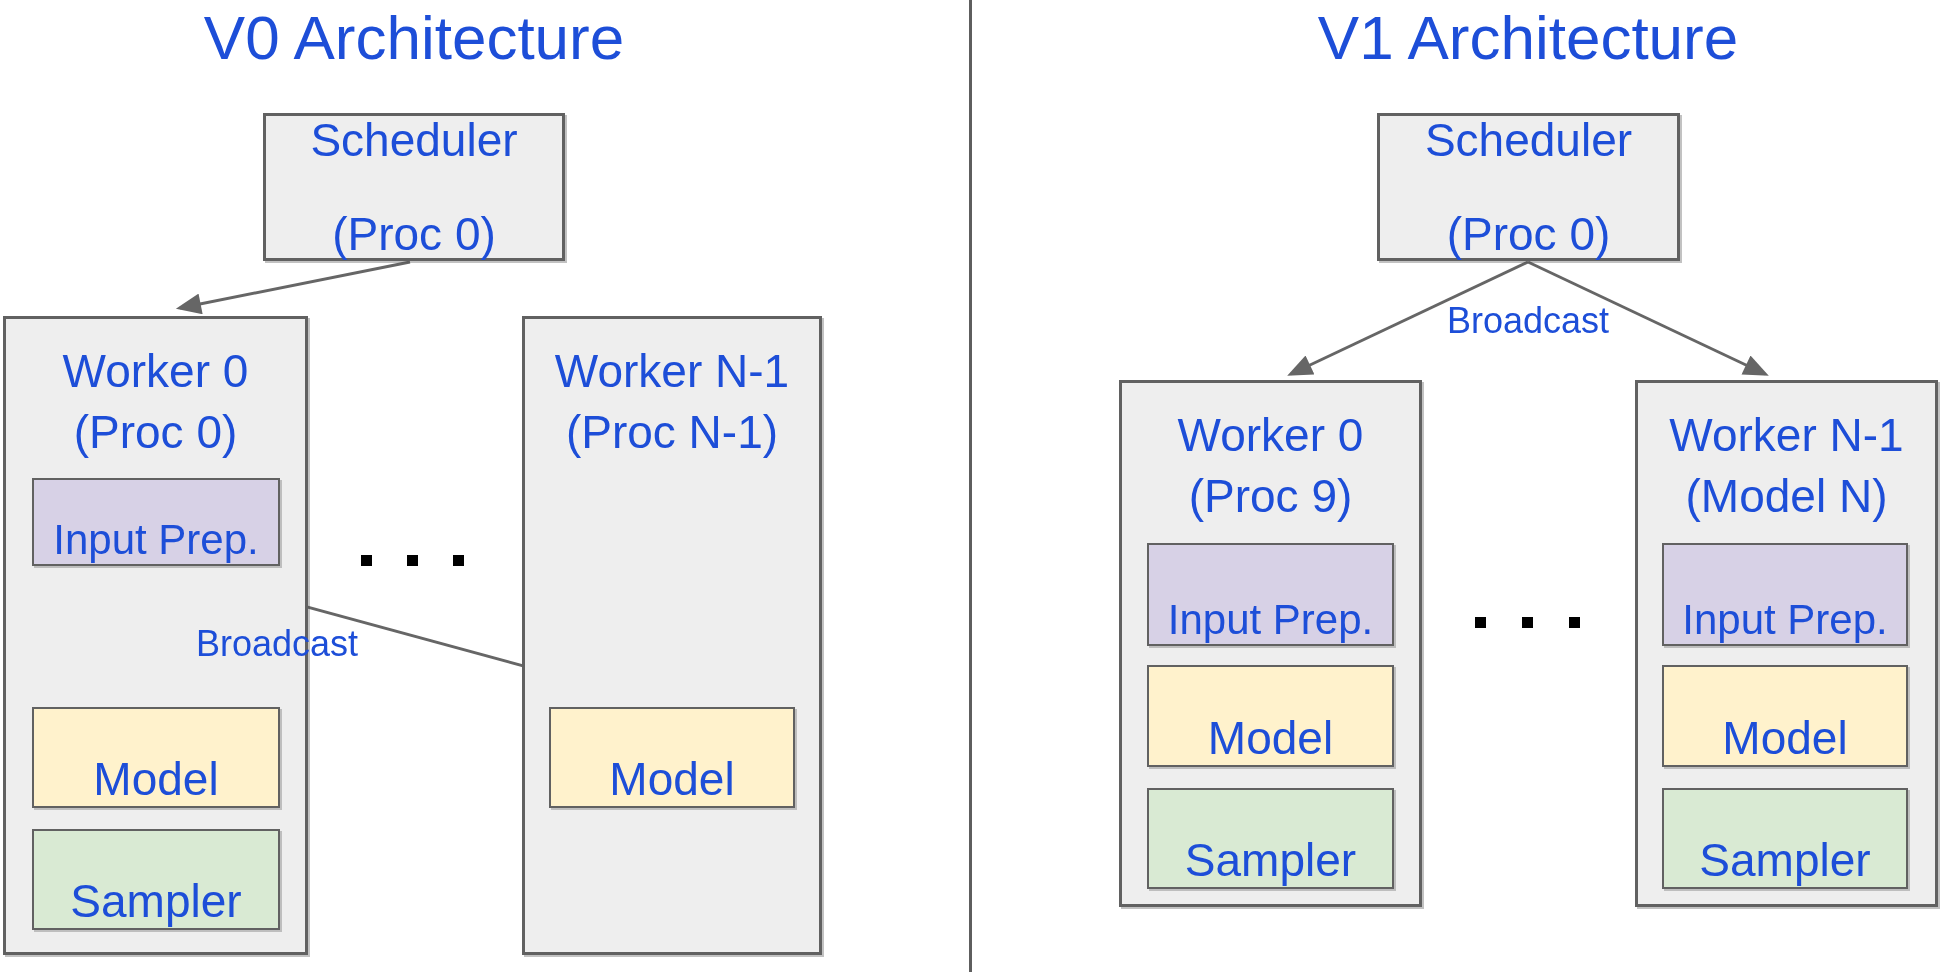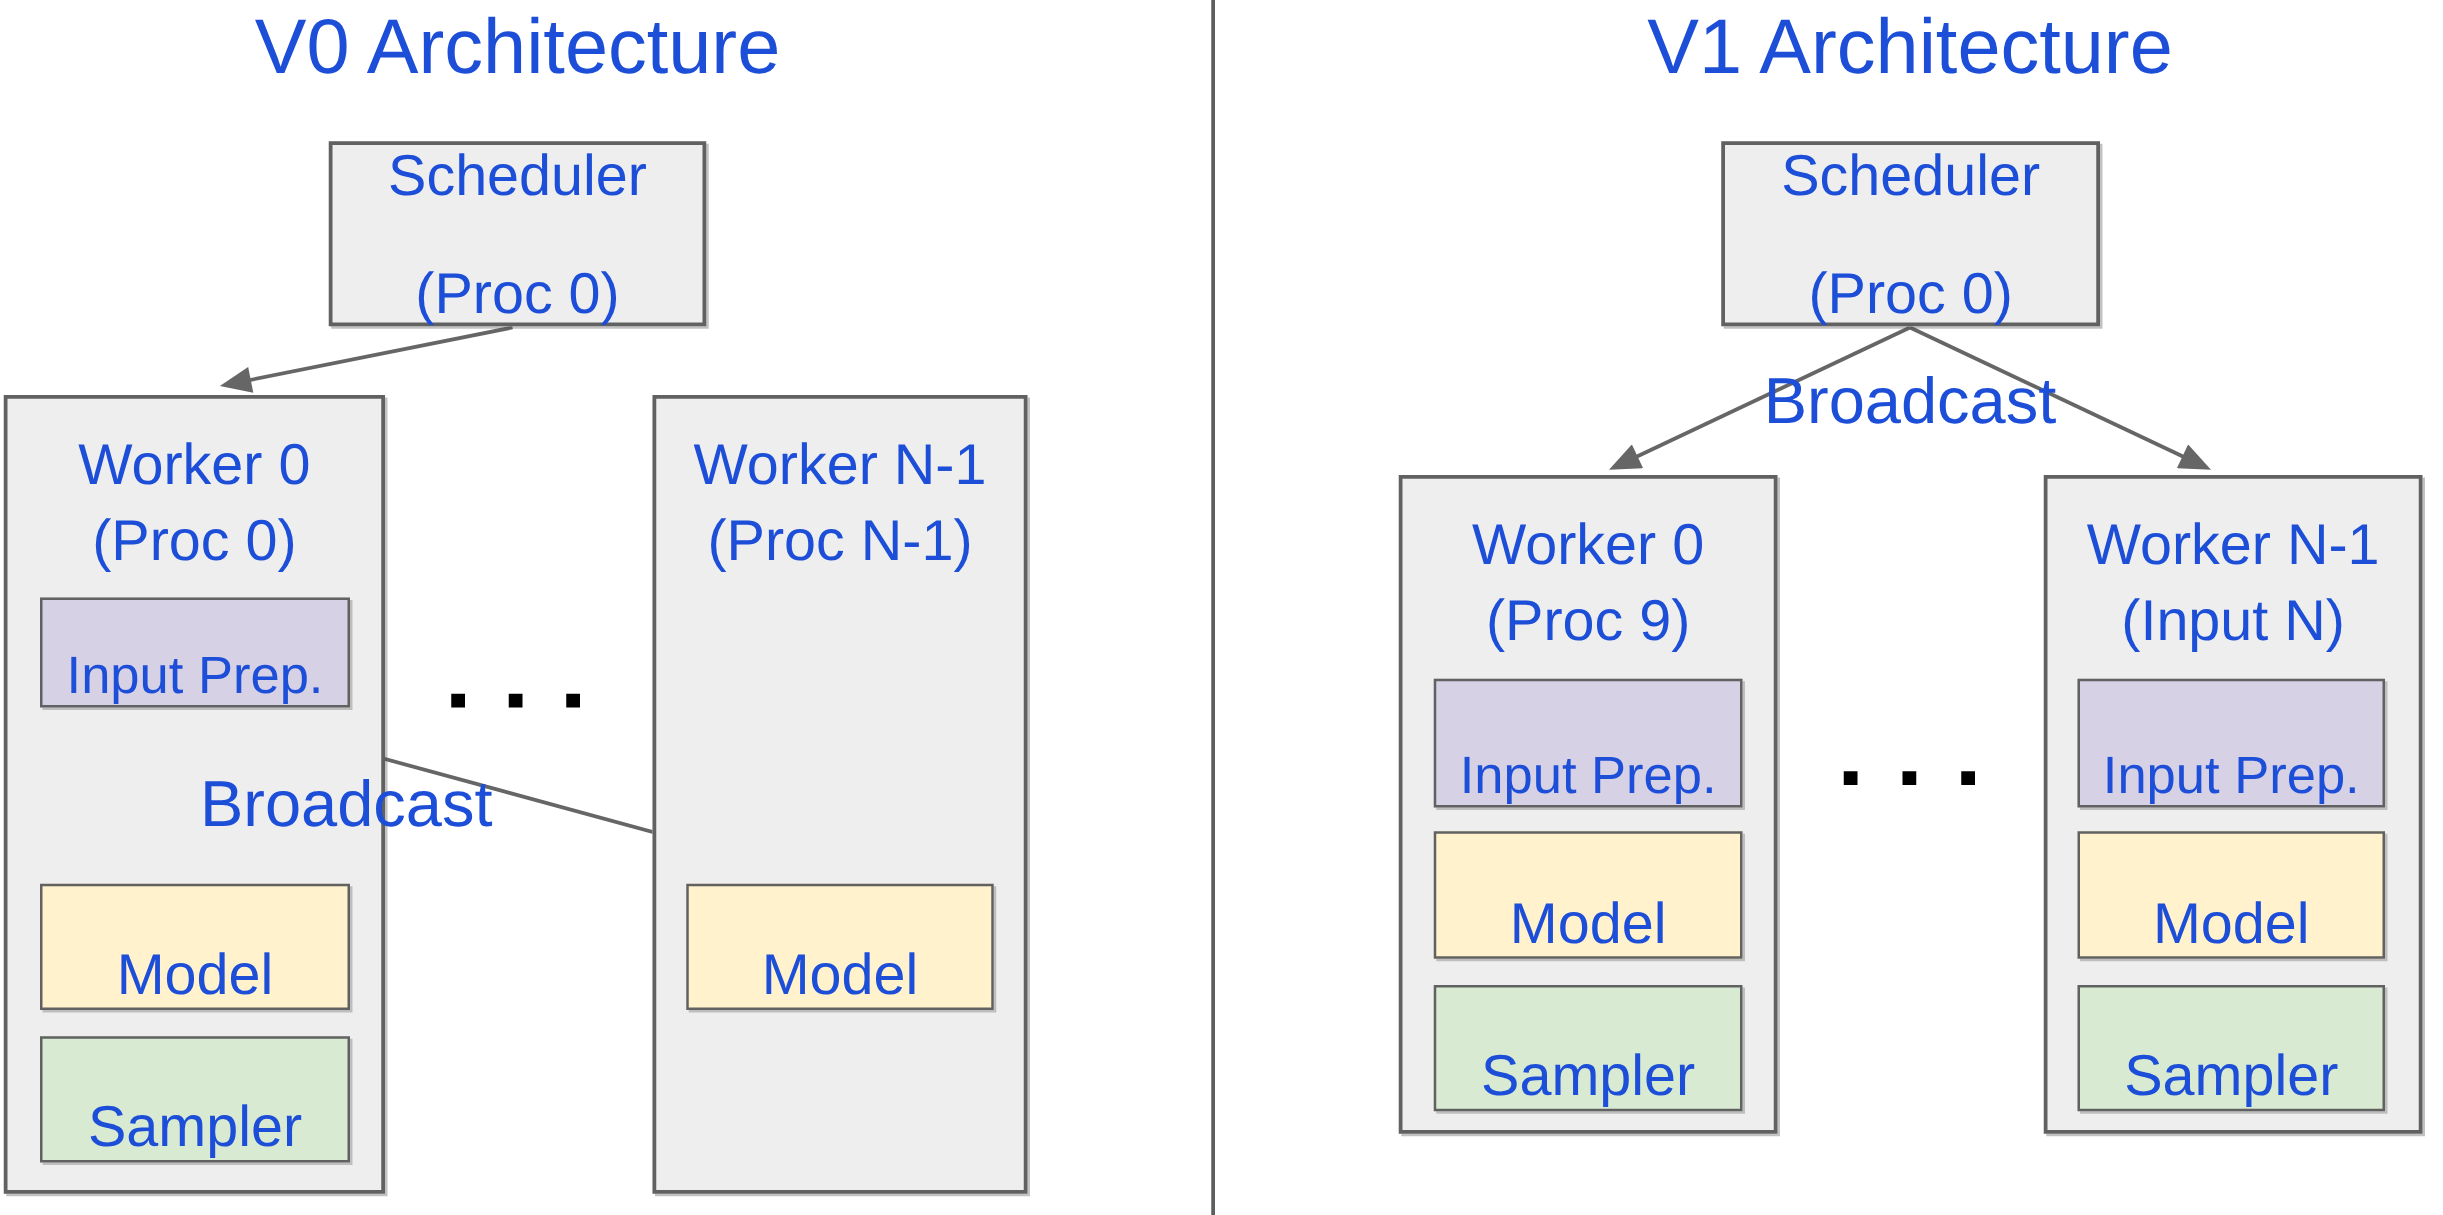--- a/index.html
+++ b/index.html
@@ -62,21 +62,21 @@
     top: 22px;
     text-align: center;
     font-size: 46px;
     line-height: 61px;
     white-space: nowrap;
   }
 
   .bcast-label {
     position: absolute;
     transform: translateX(-50%);
-    font-size: 52px;
+    font-size: 36px;
     line-height: 48px;
     white-space: nowrap;
   }
 
   .dots {
     position: absolute;
     display: flex;
   }
   .dot {
     width: 11px; height: 11px;
@@ -190,21 +190,21 @@
 
     <div class="dots dots-v1" style="left:1475px; top:617px;">
       <div class="dot"></div>
       <div class="dot"></div>
       <div class="dot"></div>
     </div>
 
     <div class="box" style="left:1635px; top:380px; width:303px; height:527px;">
       <div class="worker-header">
         <div>Worker N-1</div>
-        <div>(Input N)</div>
+        <div>(Model N)</div>
       </div>
       <div class="inner-box fill-purple ip-label" style="left:24px; top:160px; width:246px; height:103px;">
         <span>Input Prep.</span>
       </div>
       <div class="inner-box fill-yellow" style="left:24px; top:282px; width:246px; height:102px;">
         <span>Model</span>
       </div>
       <div class="inner-box fill-green" style="left:24px; top:405px; width:246px; height:101px;">
         <span>Sampler</span>
       </div>

